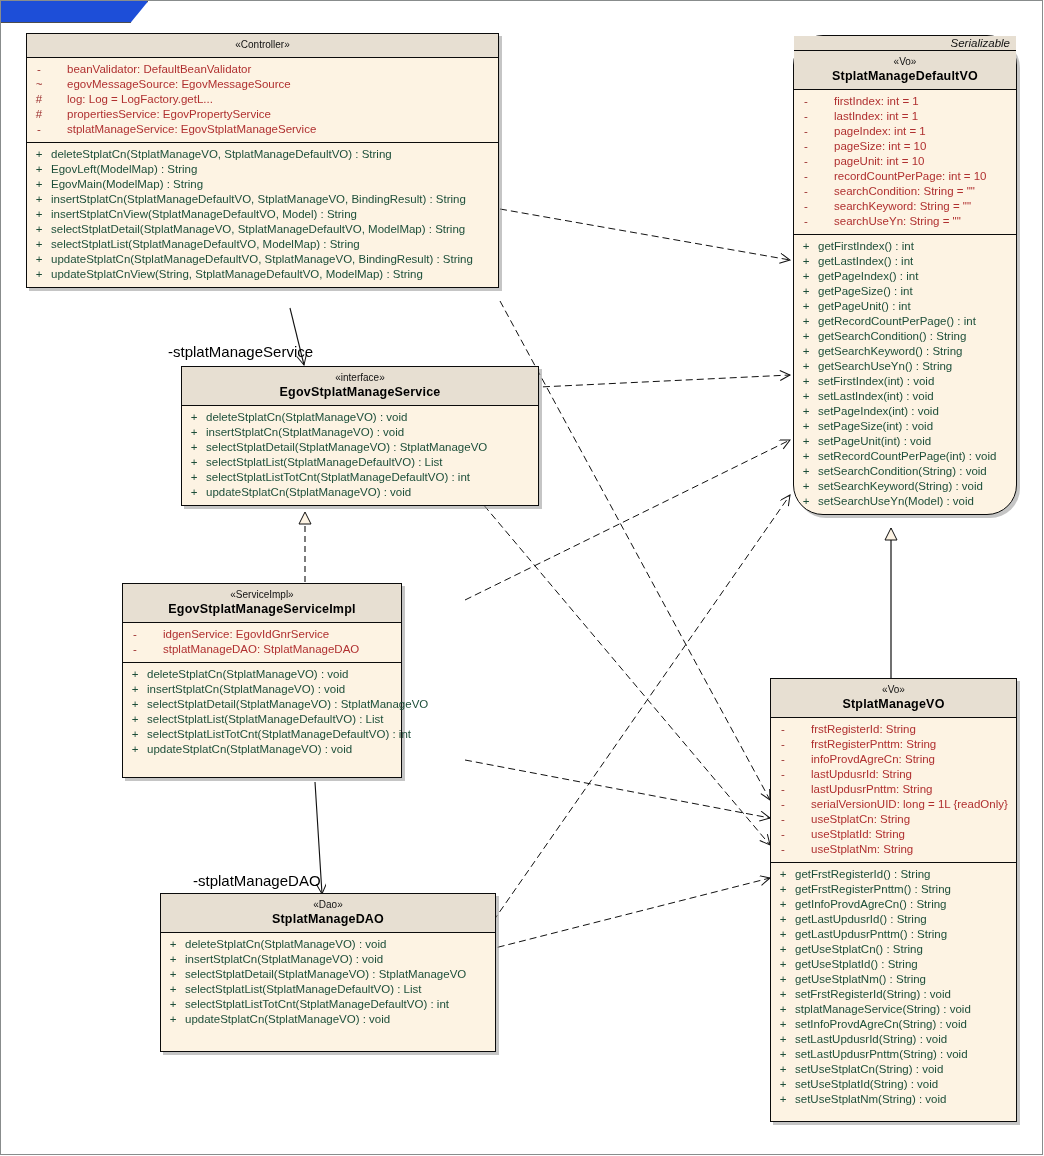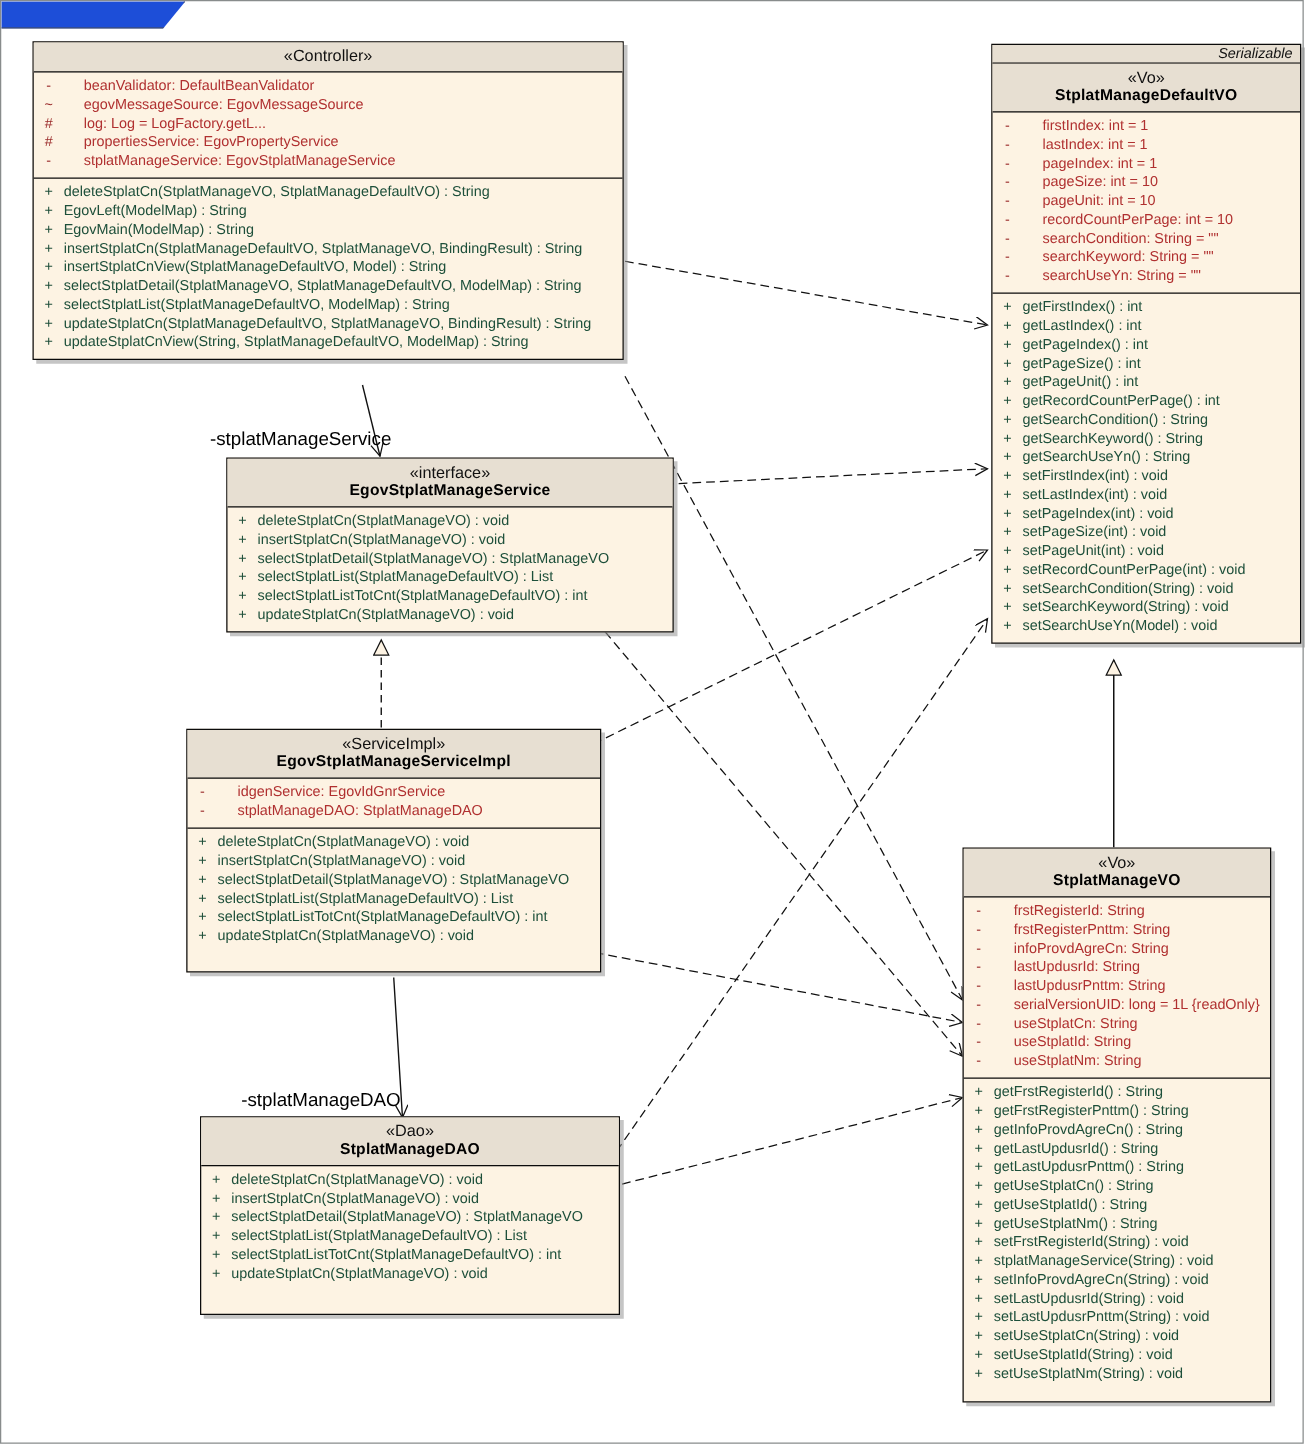--- a/index.html
+++ b/index.html
@@ -32,21 +32,21 @@
   }
   .tagband{
     background:#e7dfd2;border-bottom:1px solid #0b0b0b;
     text-align:right;padding:1px 6px 1px 0;font-size:11.5px;
     font-style:italic;color:#111;
   }
   .head{
     background:#e7dfd2;border-bottom:1px solid #0b0b0b;
     text-align:center;padding:4px 4px 5px 4px;
   }
-  .stereo{font-size:13px;color:#111;line-height:14px;}
+  .stereo{font-size:10px;color:#111;line-height:14px;}
   .cname{font-size:12.5px;font-weight:bold;color:#000;line-height:15px;letter-spacing:.2px;}
   .compartment{padding:4px 0 5px 0;}
   .compartment + .compartment{border-top:1px solid #0b0b0b;}
   .member{
     display:flex;align-items:flex-start;
     font-size:11.5px;line-height:15px;white-space:nowrap;
   }
   .vis{width:24px;flex:0 0 24px;text-align:center;}
   .mtxt{flex:1 1 auto;}
   .attr .vis{color:#9a2a2a;}
@@ -199,21 +199,21 @@
         <span class="vis">+</span>
         <span class="mtxt">selectStplatListTotCnt(StplatManageDefaultVO) : int</span>
       </div>
       <div class="member op">
         <span class="vis">+</span>
         <span class="mtxt">updateStplatCn(StplatManageVO) : void</span>
       </div>
     </div>
 </div>
 
-<div class="uml" style="left:149px;top:583px;width:332px;">
+<div class="uml" style="left:122px;top:583px;width:280px;">
   <div class="head">
     <div class="stereo">«ServiceImpl»</div>
     <div class="cname">EgovStplatManageServiceImpl</div>
   </div>
   <div class="compartment">
       <div class="member attr">
         <span class="vis">-</span>
         <span class="mtxt">idgenService:  EgovIdGnrService</span>
       </div>
       <div class="member attr">
@@ -275,21 +275,21 @@
         <span class="vis">+</span>
         <span class="mtxt">selectStplatListTotCnt(StplatManageDefaultVO) : int</span>
       </div>
       <div class="member op">
         <span class="vis">+</span>
         <span class="mtxt">updateStplatCn(StplatManageVO) : void</span>
       </div>
     </div>
 </div>
 
-<div class="uml" style="left:793px;top:35px;width:248px;">
+<div class="uml" style="left:793px;top:35px;width:224px;border-radius:30px;">
   <div class="tagband">Serializable</div>
   <div class="head">
     <div class="stereo">«Vo»</div>
     <div class="cname">StplatManageDefaultVO</div>
   </div>
   <div class="compartment">
       <div class="member attr">
         <span class="vis">-</span>
         <span class="mtxt">firstIndex:  int = 1</span>
       </div>

